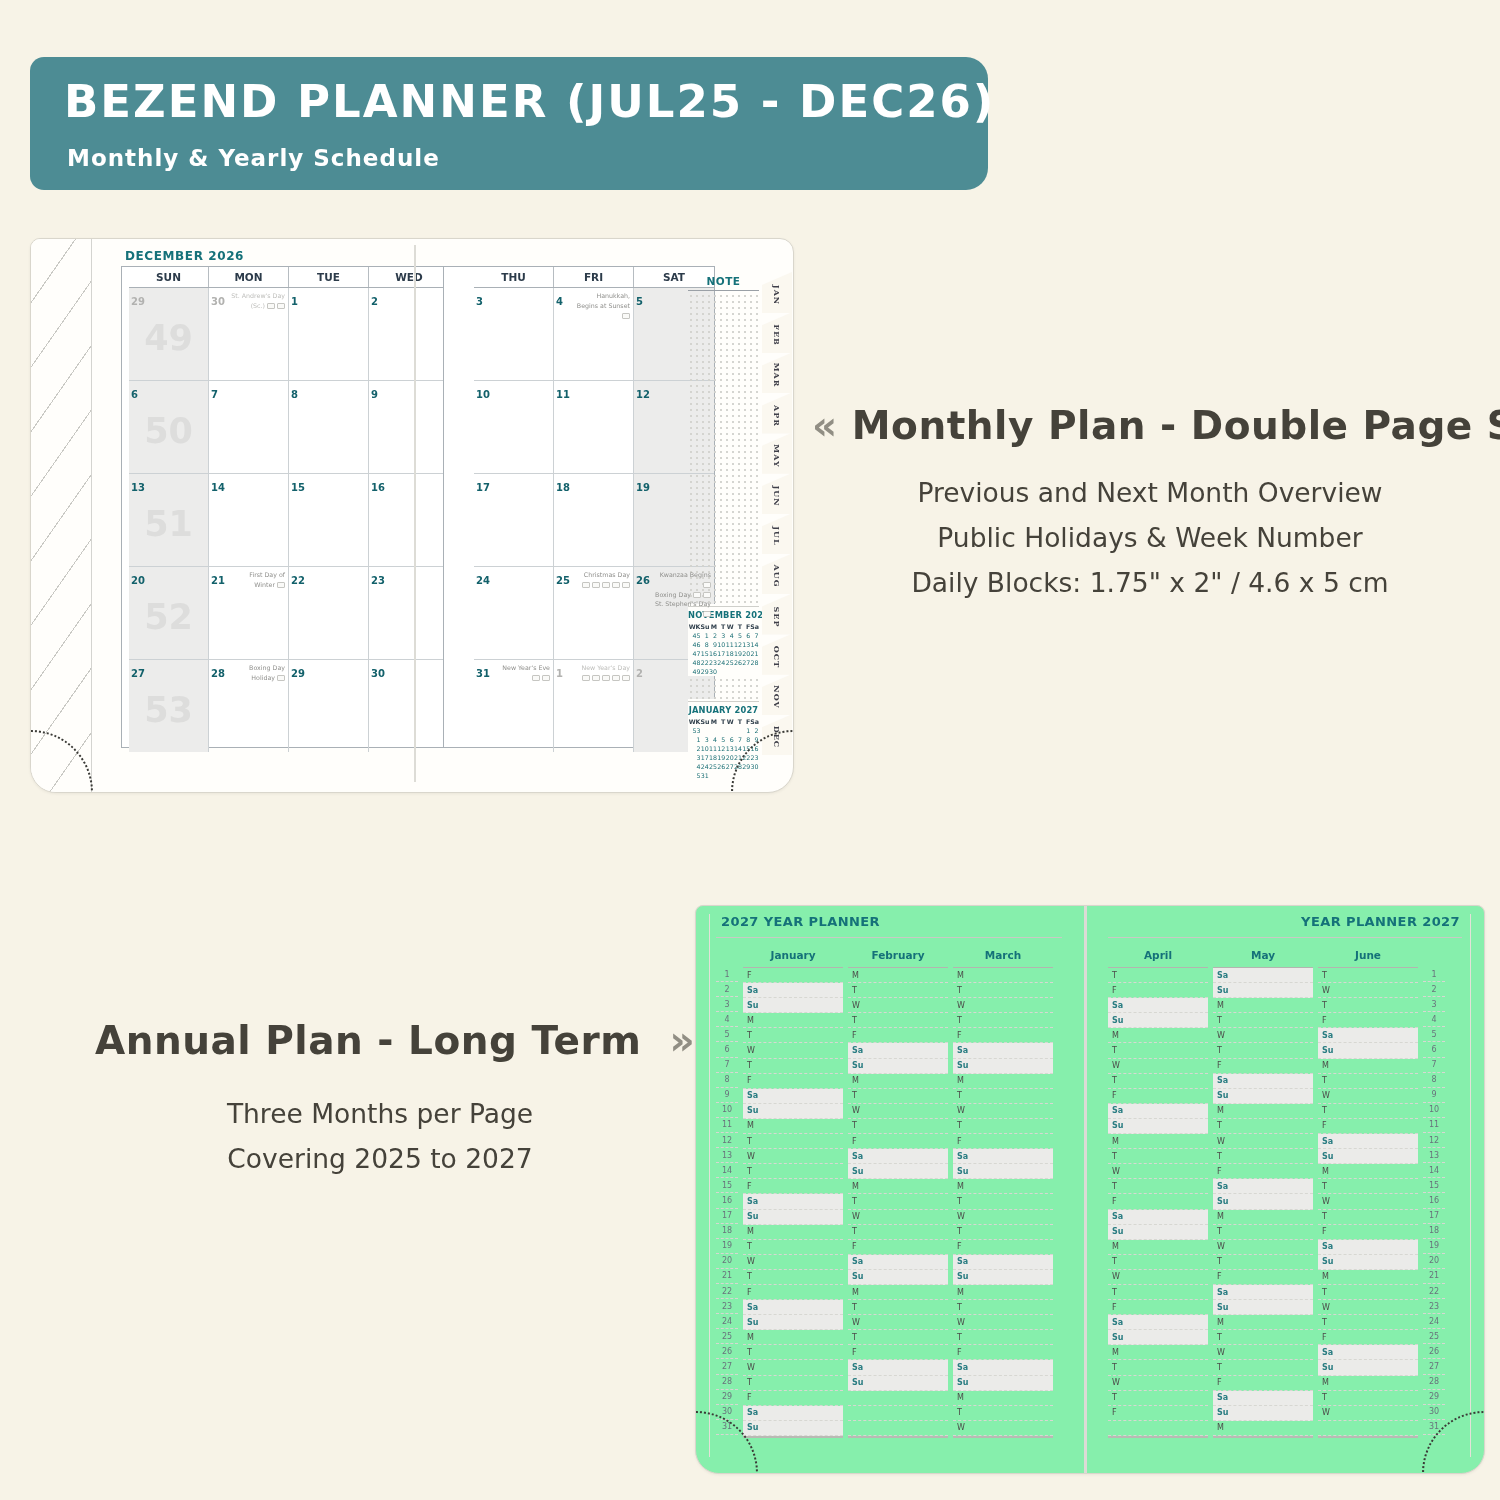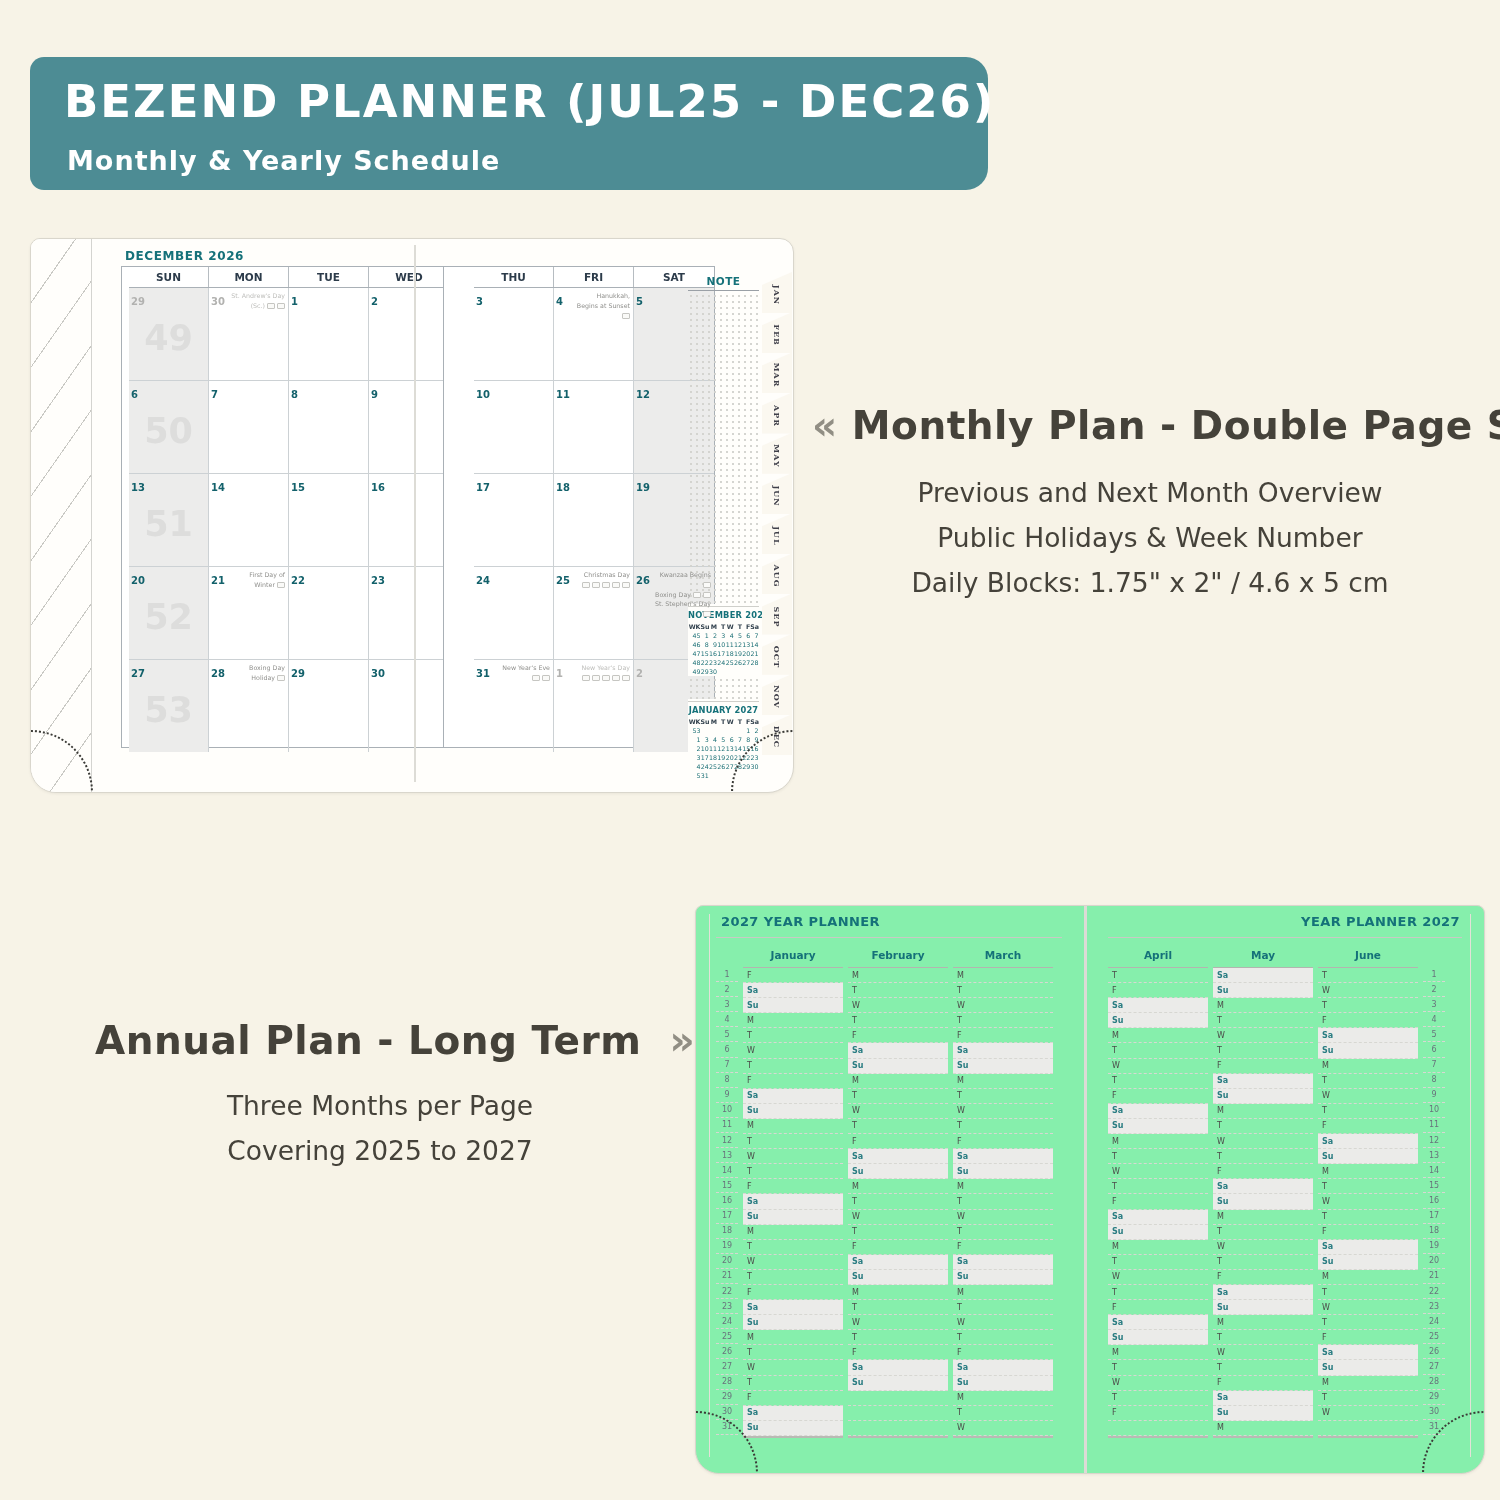--- a/index.html
+++ b/index.html
@@ -2,21 +2,21 @@
 <html><head>
 <meta charset="utf-8">
 <style>
   html,body{margin:0;padding:0;}
   body{background:#f7f3e7;font-family:"DejaVu Sans",sans-serif;}
   .canvas{position:relative;width:1500px;height:1500px;background:#f7f3e7;overflow:hidden;margin:0 auto;}
 
   
   .banner{position:absolute;left:30px;top:57px;width:958px;height:133px;background:#4d8c94;border-radius:14px 22px 22px 14px;color:#fff;}
   .banner-title{position:absolute;left:34px;top:18px;font-size:45px;font-weight:700;letter-spacing:2px;white-space:nowrap;}
-  .banner-sub{position:absolute;left:37px;top:88px;font-size:27px;font-weight:600;letter-spacing:1px;}
+  .banner-sub{position:absolute;left:37px;top:88px;font-size:23px;font-weight:600;letter-spacing:1px;}
 
   
   .mspread{position:absolute;left:30px;top:238px;width:762px;height:553px;background:#fffefb;border:1px solid #d9d6cc;border-radius:10px 14px 26px 26px;overflow:hidden;box-shadow:0 1px 3px rgba(0,0,0,0.06);}
   .hatch{position:absolute;left:0;top:0;bottom:0;width:60px;border-right:1px solid #d4d4d0;background:repeating-linear-gradient(125deg,#fffefb 0 36px,#c9c9c4 36px 37px);}
   .mtitle{position:absolute;left:94px;top:10px;font-size:12px;font-weight:700;letter-spacing:.6px;color:#157179;}
   .mtable{position:absolute;top:27px;background:#fff;border:1px solid #a9b0b6;}
   .mtable.left{left:90px;width:320px;height:480px;padding-left:7px;}
   .mtable.right{left:412px;width:240px;height:480px;padding-left:30px;}
   .mhead{display:flex;height:20px;border-bottom:1px solid #a9b0b6;}
   .mhcell{width:80px;box-sizing:border-box;border-right:1px solid #b6bcc1;display:flex;align-items:center;justify-content:center;font-size:10.5px;font-weight:700;color:#2c3b4a;}
@@ -54,21 +54,21 @@
   .stitch{position:absolute;width:120px;height:120px;border:2.5px dotted #3a3a36;border-radius:50%;}
   .stitch.bl{left:-62px;bottom:-62px;}
   .stitch.br{right:-62px;bottom:-62px;}
 
   
   .mcaption{position:absolute;left:812px;top:403px;width:676px;text-align:center;color:#45423a;}
   .cap-title{font-size:39px;font-weight:600;letter-spacing:.5px;white-space:nowrap;}
   .cap-arrow{color:#918e84;font-weight:700;}
   .cap-lines{margin-top:22px;font-size:26.5px;line-height:1.7;font-weight:500;}
   .acaption{position:absolute;left:95px;top:1018px;width:570px;text-align:center;color:#45423a;}
-  .acaption .cap-lines{margin-top:20px;}
+  .acaption .cap-lines{margin-top:28px;}
 
   
   .yspread{position:absolute;left:695px;top:905px;width:788px;height:567px;background:#86efac;border:1px solid #d9d6cc;border-radius:8px 8px 24px 24px;overflow:hidden;box-shadow:0 1px 3px rgba(0,0,0,0.06);}
   .ytitle{position:absolute;top:8px;font-size:13px;font-weight:700;letter-spacing:.4px;color:#157179;white-space:nowrap;}
   .ytitle.l{left:25px;}
   .ytitle.r{right:24px;}
   .yrule{position:absolute;top:31px;height:1px;background:#c9c9c4;}
   .yrule.l{left:20px;width:346px;}
   .yrule.r{left:412px;width:354px;}
   .spine-y{position:absolute;left:388px;top:0;bottom:0;width:3px;background:#dcdbd5;}

